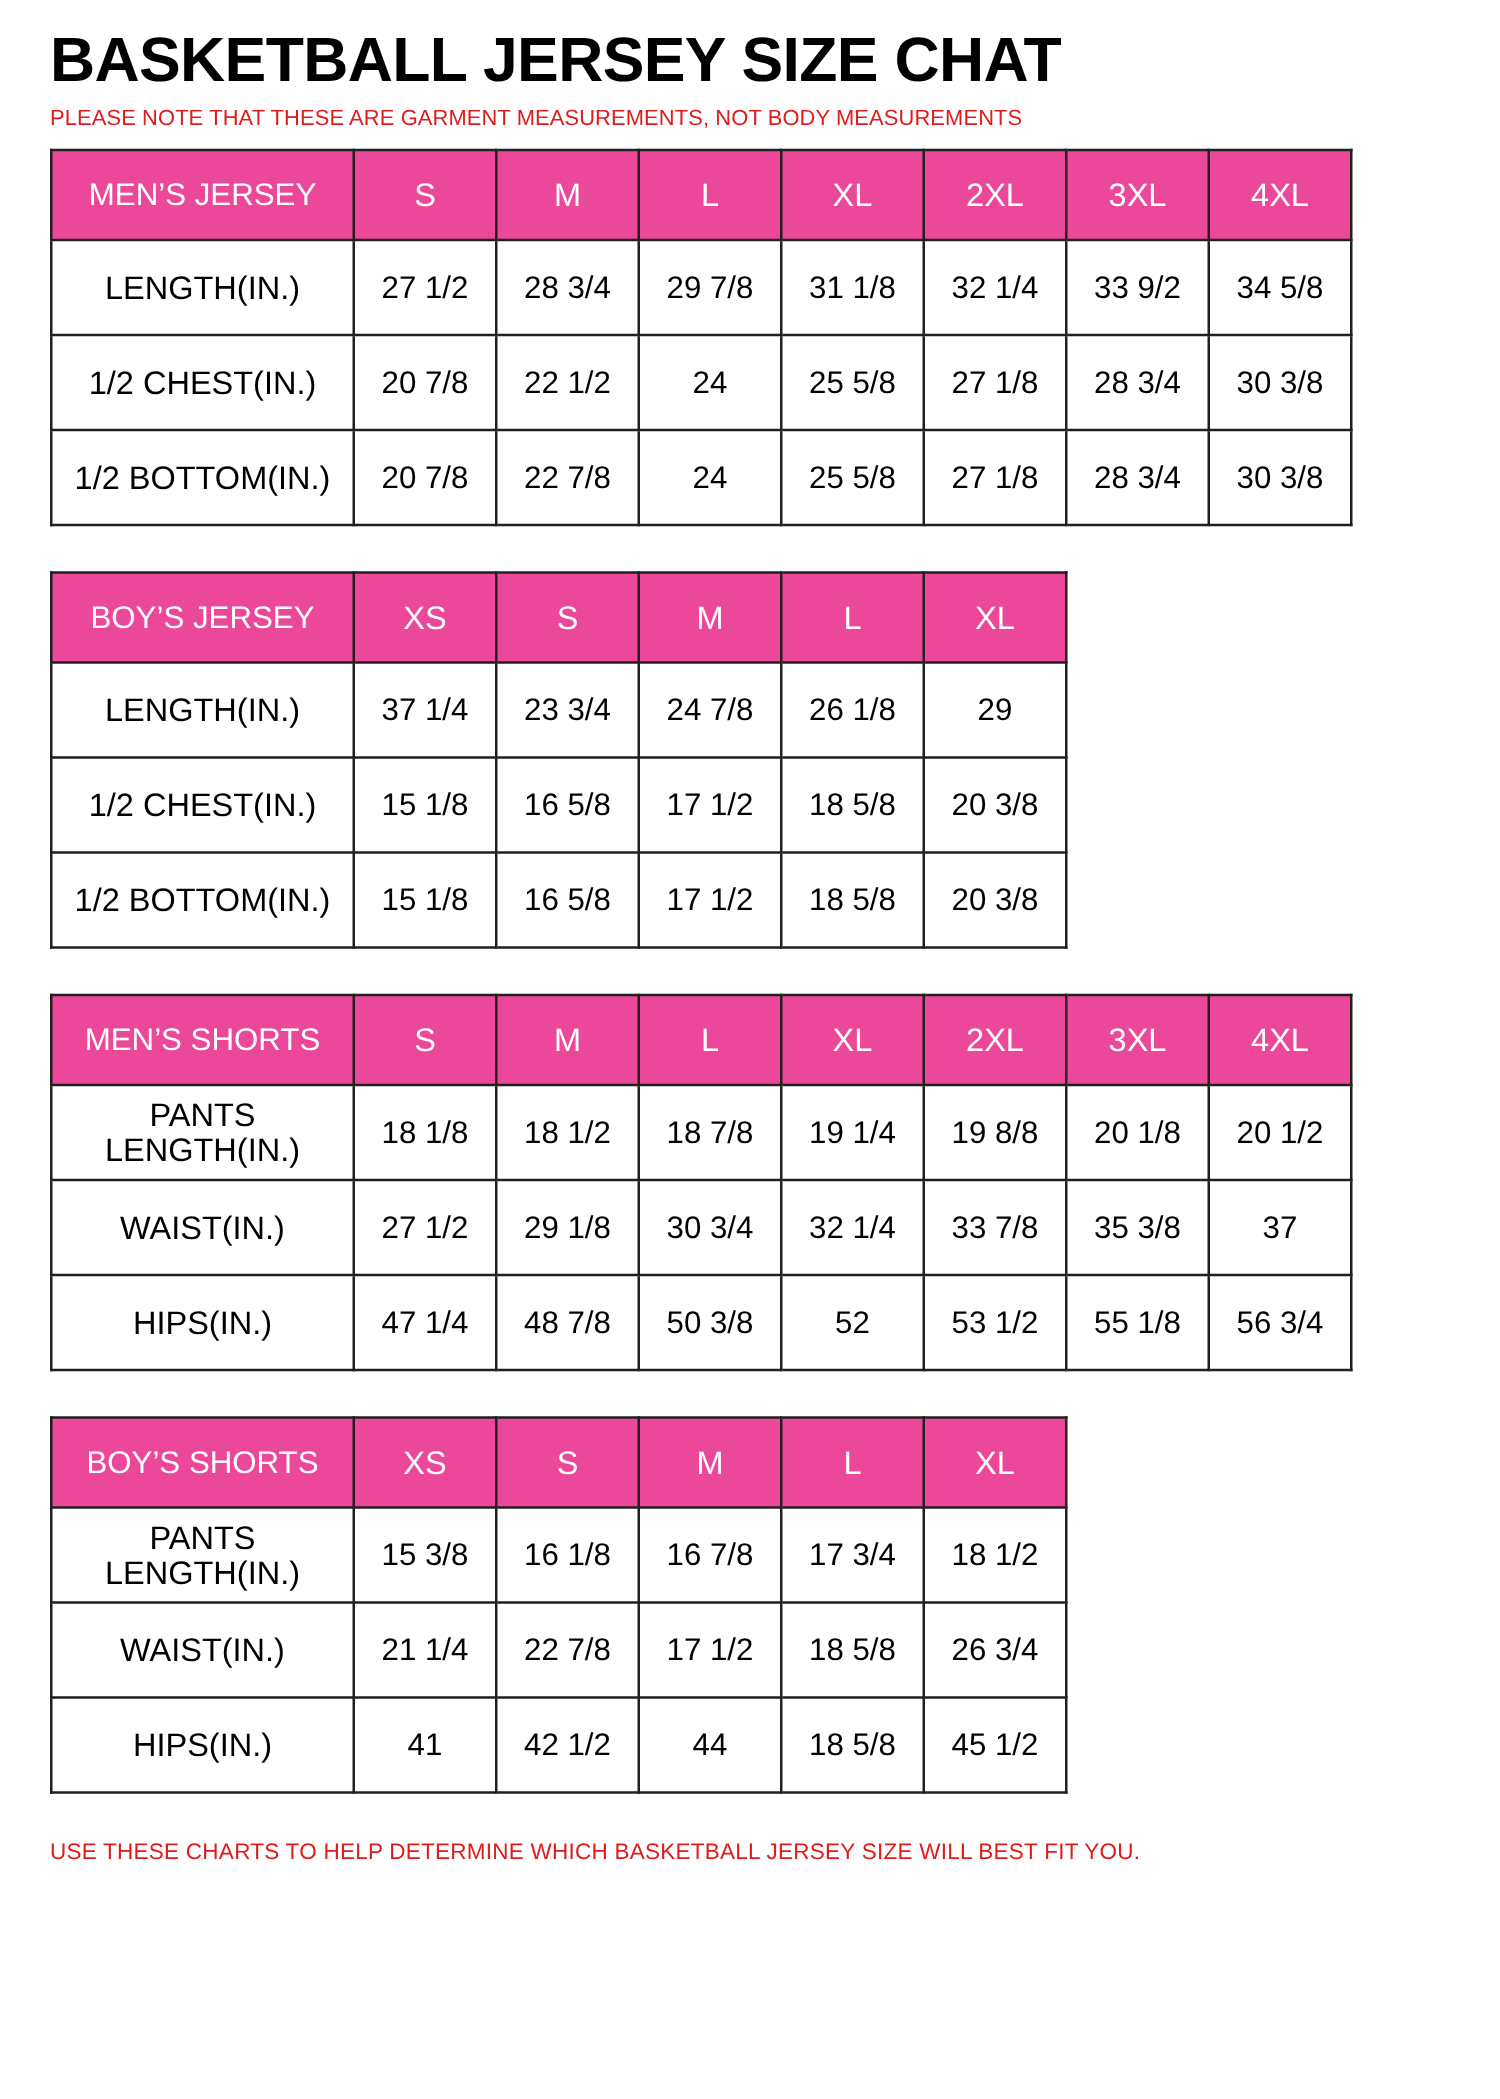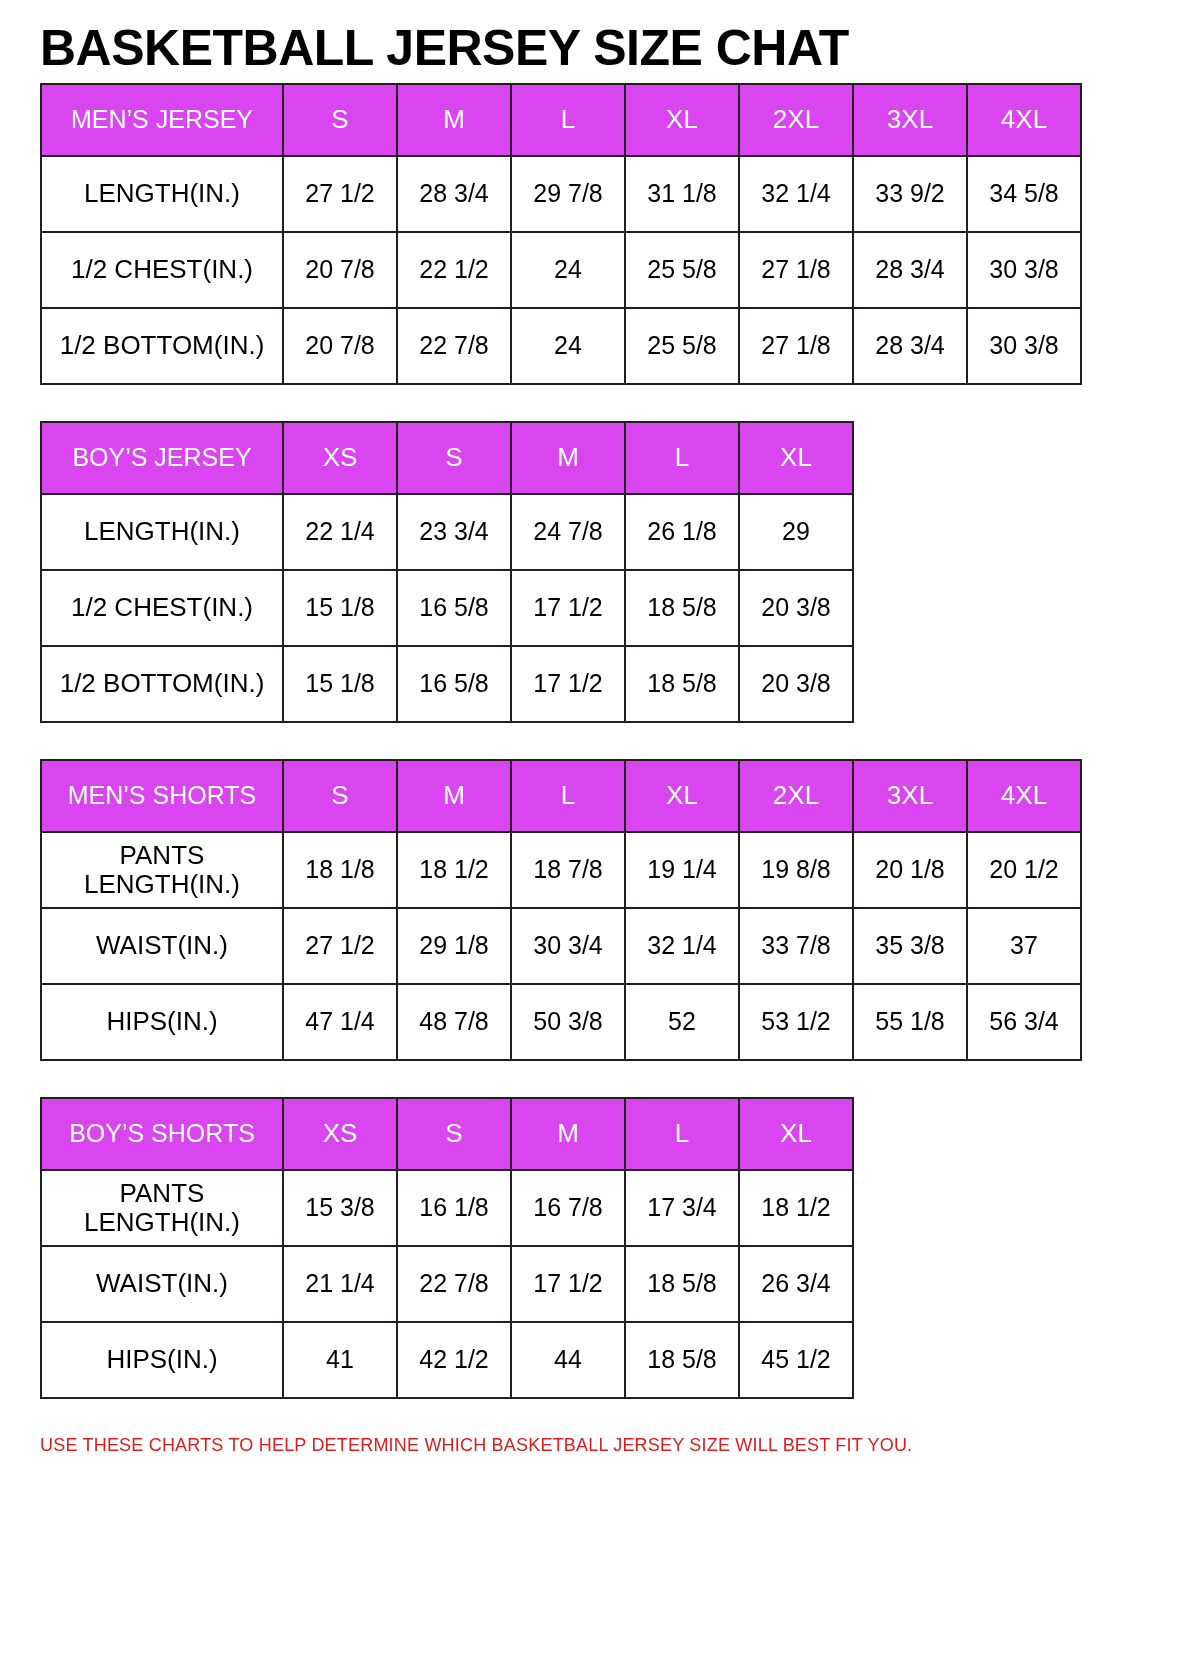--- a/index.html
+++ b/index.html
@@ -43,21 +43,21 @@
   }
   table.chart td, table.chart th {
     border: 2px solid #231f20;
     text-align: center;
     vertical-align: middle;
     font-weight: normal;
     font-size: 25px;
     padding: 6px 2px;
   }
   table.chart thead td {
-    background: #d946ef;
+    background: #ec4899;
     color: #ffffff;
     height: 72px;
     font-size: 26px;
     text-align: center;
   }
   table.chart thead td.rowhead {
     font-size: 25px;
   }
   table.chart tbody td {
     height: 76px;
@@ -76,20 +76,21 @@
     margin-top: 20px;
   }
 </style>
 </head>
 <body>
 
 <div class="page">
 
   <h1 class="title">BASKETBALL JERSEY SIZE CHAT</h1>
 
+  <p class="note">PLEASE NOTE THAT THESE ARE GARMENT MEASUREMENTS, NOT BODY MEASUREMENTS</p>
 
   <div id="tables">
       <table class="chart">
         <thead>
           <tr>
             <td class="rowhead">MEN’S JERSEY</td>
             <td class="val">S</td>
             <td class="val">M</td>
             <td class="val">L</td>
             <td class="val">XL</td>
@@ -138,21 +139,21 @@
             <td class="val">XS</td>
             <td class="val">S</td>
             <td class="val">M</td>
             <td class="val">L</td>
             <td class="val">XL</td>
           </tr>
         </thead>
         <tbody>
           <tr>
             <td class="rowhead">LENGTH(IN.)</td>
-            <td class="val">22  1/4</td>
+            <td class="val">37  1/4</td>
             <td class="val">23  3/4</td>
             <td class="val">24  7/8</td>
             <td class="val">26  1/8</td>
             <td class="val">29</td>
           </tr>
           <tr>
             <td class="rowhead">1/2  CHEST(IN.)</td>
             <td class="val">15  1/8</td>
             <td class="val">16  5/8</td>
             <td class="val">17  1/2</td>

